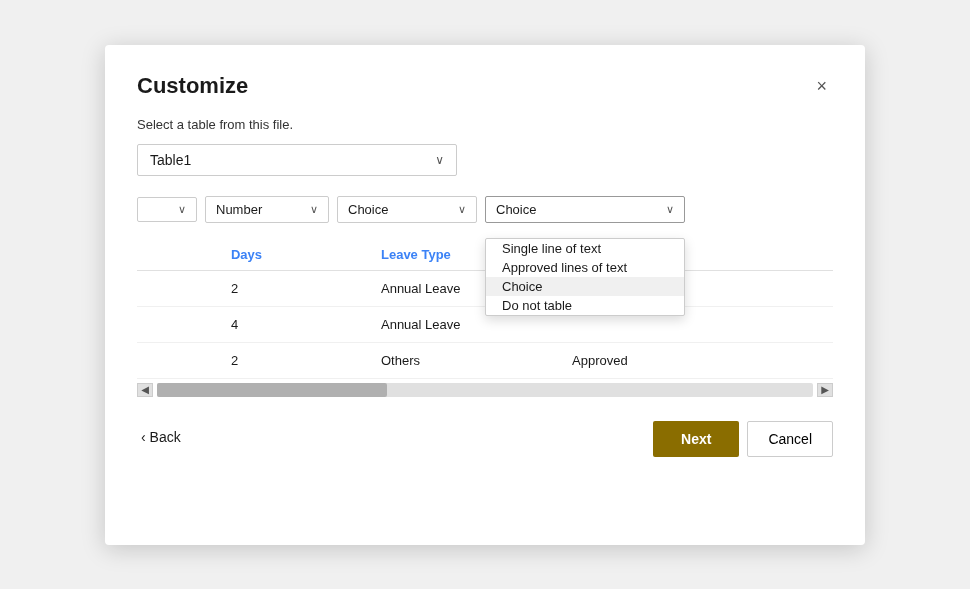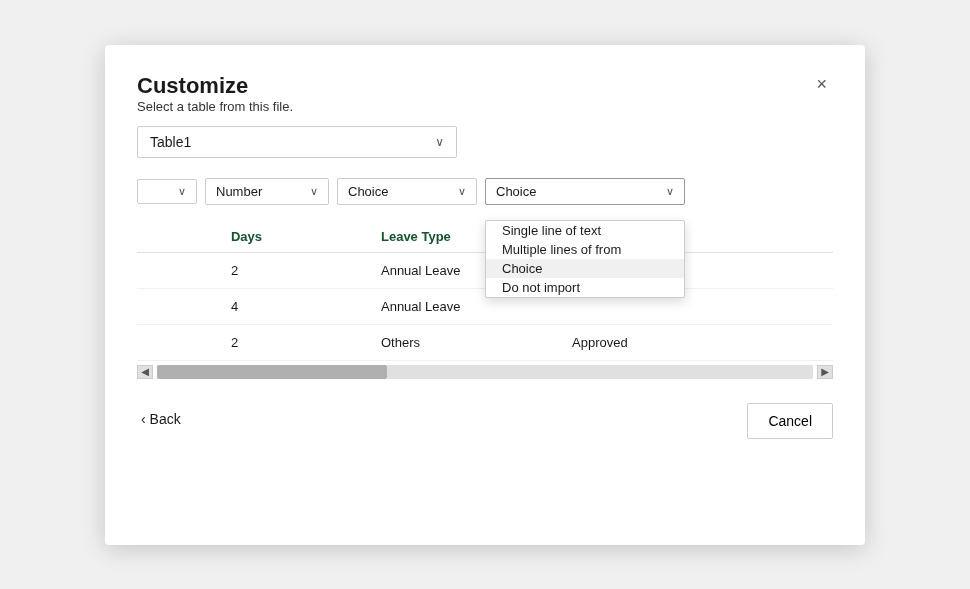--- a/index.html
+++ b/index.html
@@ -18,22 +18,23 @@
       background: #ffffff;
       width: 760px;
       min-height: 500px;
       border-radius: 4px;
       box-shadow: 0 4px 24px rgba(0,0,0,0.18);
       padding: 28px 32px 24px 32px;
       position: relative;
     }
     .dialog-header {
       display: flex;
-      align-items: flex-start;
+      align-items: center;
       justify-content: space-between;
+      margin-bottom: 18px;
     }
     .dialog-title {
       font-size: 22px;
       font-weight: 600;
       color: #1a1a1a;
     }
     .close-btn {
       background: none;
       border: none;
       cursor: pointer;
@@ -109,21 +110,21 @@
     }
 
     .table-grid {
       width: 100%;
       border-collapse: collapse;
     }
     .table-grid th {
       text-align: left;
       font-weight: 600;
       font-size: 13px;
-      color: #14532d;
+      color: #3b82f6;
       padding: 8px 12px;
       border-bottom: 1px solid #e0e0e0;
     }
     .table-grid td {
       padding: 10px 12px;
       font-size: 13px;
       color: #1a1a1a;
       border-bottom: 1px solid #f0f0f0;
     }
     .col-empty { width: 60px; }
@@ -271,23 +272,23 @@
       </div>
 
       <div class="col4-wrapper">
         <div class="col-type-selector choice-selector-wide">
           <span>Choice</span>
           <span class="chevron">∨</span>
         </div>
 
         <div class="dropdown-overlay">
             <div class="dropdown-item">Single line of text</div>
-            <div class="dropdown-item">Multiple lines of from</div>
+            <div class="dropdown-item">Approved lines of text</div>
             <div class="dropdown-item selected-active">Choice</div>
-            <div class="dropdown-item">Do not import</div>
+            <div class="dropdown-item">Do not table</div>
           </div>
       </div>
     </div>
 
     <table class="table-grid">
       <thead>
         <tr>
           <th class="col-empty"></th>
           <th class="col-days">Days</th>
           <th class="col-leavetype">Leave Type</th>
@@ -321,16 +322,17 @@
       <div class="scrollbar-track">
         <div class="scrollbar-thumb"></div>
       </div>
       <div class="scroll-arrow">▶</div>
     </div>
   </div>
 
   <div class="dialog-footer">
     <button class="back-btn">‹ Back</button>
     <div class="footer-right">
+      <button class="btn-next">Next</button>
       <button class="btn-cancel">Cancel</button>
     </div>
   </div>
 </div>
 
 </body></html>

